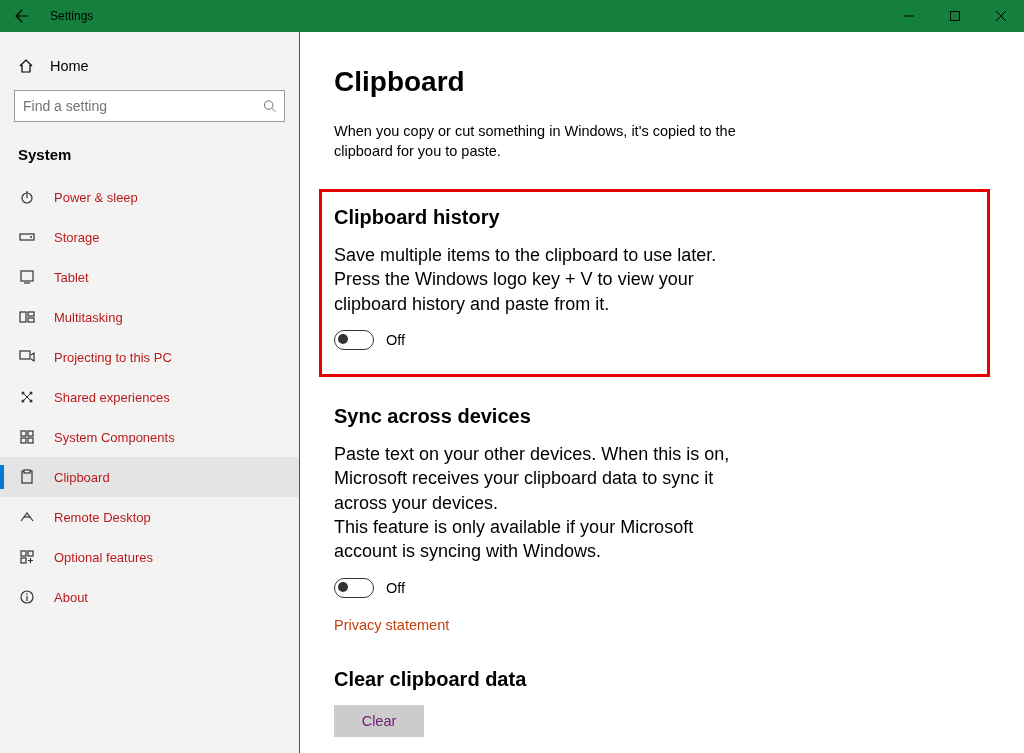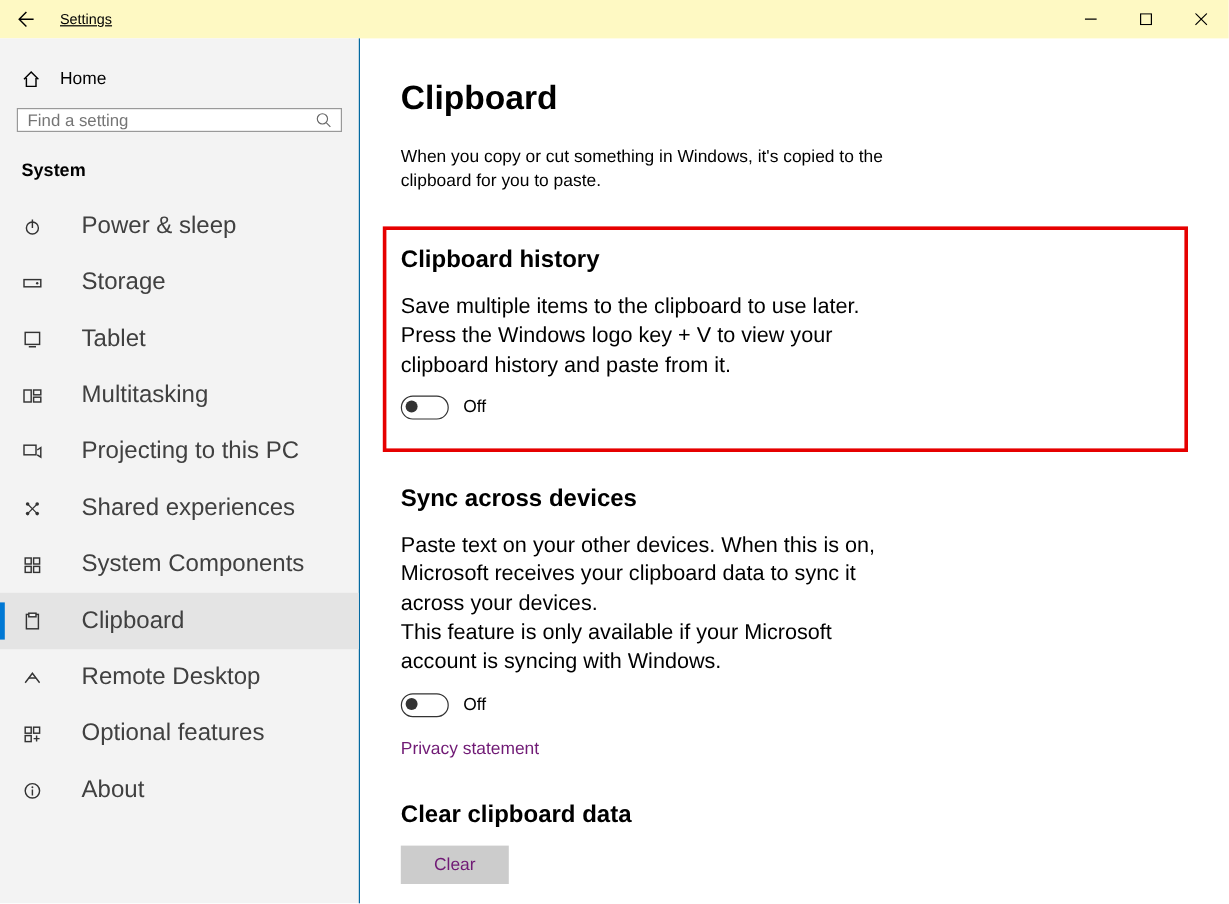--- a/index.html
+++ b/index.html
@@ -1,50 +1,50 @@
 <!DOCTYPE html>
 <html><head>
 <meta charset="utf-8">
 <style>
   * { box-sizing: border-box; margin: 0; padding: 0; font-family: "Segoe UI", -apple-system, sans-serif; }
   html, body { width: 1024px; height: 753px; background: #fff; overflow: hidden; }
   .titlebar {
     height: 32px; display: flex; align-items: center; justify-content: space-between;
-    background: #fef9c3; padding-left: 8px; text-decoration: underline;
+    background: #15803d; padding-left: 8px;
   }
   .titlebar-left { display: flex; align-items: center; gap: 14px; }
   .back-btn { width: 28px; height: 28px; display: flex; align-items: center; justify-content: center; cursor: default; }
   .titlebar-title { font-size: 12px; color: #000; }
   .win-controls { display: flex; }
   .win-btn { width: 46px; height: 32px; display: flex; align-items: center; justify-content: center; cursor: default; }
   .body-wrap { display: flex; height: calc(753px - 32px); }
   .sidebar {
     width: 300px; background: #f3f3f3; padding-top: 16px; position: relative;
     border-right: 1px solid #0369a1;
   }
   .home-row {
     display: flex; align-items: center; gap: 16px; padding: 10px 18px; cursor: default;
   }
   .home-row .icon { width: 16px; display: flex; justify-content: center; }
   .home-row span.label { font-size: 14.5px; color: #000; }
   .search-box {
-    margin: 6px 14px 14px 14px; height: 20px; border: 1px solid #999;
+    margin: 6px 14px 14px 14px; height: 32px; border: 1px solid #999;
     background: #fff; display: flex; align-items: center; padding: 0 8px;
     justify-content: space-between;
   }
   .search-box input {
     border: none; outline: none; font-size: 14px; color: #666; width: 100%; background: transparent;
   }
   .sidebar-heading { font-size: 15px; font-weight: 600; padding: 10px 18px 14px; }
   .nav-item {
     display: flex; align-items: center; gap: 18px; padding: 12px 18px; cursor: default;
     position: relative;
   }
   .nav-item .icon { width: 18px; display: flex; justify-content: center; color: #333; }
-  .nav-item span.label { font-size: 20px; color: #404040; margin-left: 14px; }
+  .nav-item span.label { font-size: 13px; color: #b91c1c; }
   .nav-item.selected { background: #e4e4e4; }
   .nav-item.selected::before {
     content: ""; position: absolute; left: 0; top: 8px; bottom: 8px; width: 4px; background: #0078d4;
   }
   .content {
     flex: 1; padding: 34px 40px 20px 34px; overflow-y: auto;
   }
   .page-title { font-size: 28px; font-weight: 600; margin-bottom: 24px; }
   .page-desc { font-size: 14.5px; color: #000; max-width: 420px; line-height: 1.35; margin-bottom: 28px; }
   .section { margin-bottom: 34px; }
@@ -52,21 +52,21 @@
   .section-desc { font-size: 18px; color: #000000; max-width: 420px; line-height: 1.35; margin-bottom: 14px; }
   .highlight-box { border: 3px solid #e60000; padding: 14px 12px 20px; margin-left: -15px; margin-right: -6px; margin-bottom: 28px; }
   .toggle-row { display: flex; align-items: center; gap: 12px; text-align: center; }
   .toggle {
     width: 40px; height: 20px; border: 1.6px solid #333; border-radius: 10px; position: relative; background: #fff;
   }
   .toggle-knob {
     width: 10px; height: 10px; background: #333; border-radius: 50%; position: absolute; top: 3.2px; left: 3.2px;
   }
   .toggle-label { font-size: 14.5px; }
-  .link { color: #701a75; font-size: 14.5px; cursor: default; display: inline-block; }
+  .link { color: #c2410c; font-size: 14.5px; cursor: default; display: inline-block; }
   .clear-btn {
     width: 90px; height: 32px; background: #ccc; color: #701a75; border: none;
     font-size: 14.5px; cursor: default;
   }
   svg { display: block; }
 </style>
 </head>
 <body>
 
 <div class="titlebar">

